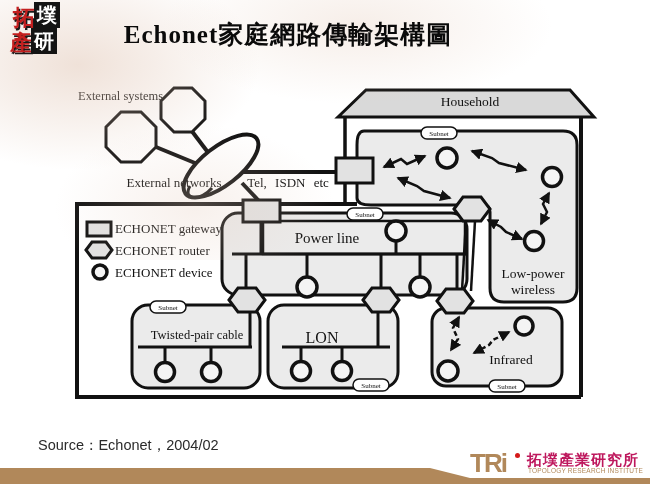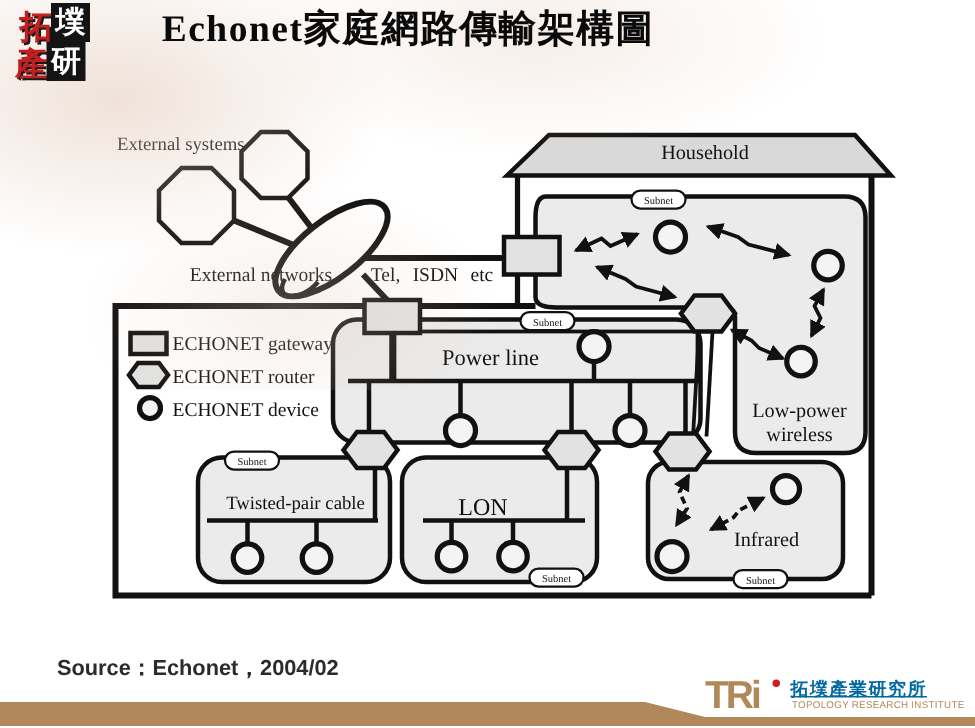--- a/index.html
+++ b/index.html
@@ -8,30 +8,30 @@
   .texture{position:absolute;left:0;top:0;width:650px;height:260px;pointer-events:none;
     background:
       radial-gradient(ellipse 260px 150px at 12% 25%, rgba(224,196,178,.50), rgba(224,196,178,0) 70%),
       radial-gradient(ellipse 300px 120px at 55% 10%, rgba(230,206,190,.35), rgba(230,206,190,0) 65%),
       radial-gradient(ellipse 200px 120px at 30% 80%, rgba(228,202,186,.28), rgba(228,202,186,0) 70%);}
   .corner-logo{position:absolute;left:8px;top:2px;width:52px;height:56px;}
   .lc{position:absolute;width:26px;height:26px;font-weight:bold;font-size:22px;line-height:26px;
       text-align:center;font-family:"Liberation Serif","DejaVu Serif",serif;}
   .lc.red{color:#c41f1f;text-shadow:1.5px 1.5px 0 #1a1a1a;}
   .lc.tile{background:#141414;color:#fff;font-size:20px;}
-  .title{position:absolute;left:0;top:2px;width:544px;text-align:center;margin:0;
+  .title{position:absolute;left:0;top:2px;width:544px;text-align:center;margin:16px;
          font-size:25px;font-weight:bold;color:#0a0a0a;letter-spacing:1px;}
   .source{position:absolute;left:38px;top:436px;font-size:14.5px;color:#2b2b2b;
-          font-family:"Liberation Sans","DejaVu Sans",sans-serif;font-weight:bold;}
+          font-family:"Liberation Sans","DejaVu Sans",sans-serif;}
   .tri-logo{position:absolute;left:468px;top:450px;width:180px;height:30px;text-align:right;}
   .tri-acronym{position:absolute;left:2px;top:0px;font-size:26px;line-height:26px;font-weight:bold;
       color:#b1885a;letter-spacing:-2px;font-family:"Liberation Sans","DejaVu Sans",sans-serif;}
   .tri-dot{position:absolute;left:47px;top:3px;width:5px;height:5px;background:#d41a1a;border-radius:50%;}
-  .tri-name{position:absolute;left:59px;top:1px;font-size:12px;font-weight:bold;color:#0369a1;
-      letter-spacing:1px;white-space:nowrap;text-decoration:underline;}
+  .tri-name{position:absolute;left:59px;top:1px;font-size:15px;font-weight:bold;color:#be185d;
+      letter-spacing:1px;white-space:nowrap;}
   .tri-inst{position:absolute;left:60px;top:17px;font-size:6.5px;color:#b1885a;letter-spacing:.2px;
       font-family:"Liberation Sans","DejaVu Sans",sans-serif;white-space:nowrap;}
   svg text{font-family:"Liberation Serif","DejaVu Serif",serif;fill:#111;}
 </style>
 </head>
 <body>
 
 <div id="slide">
   <div class="texture"></div>
 

